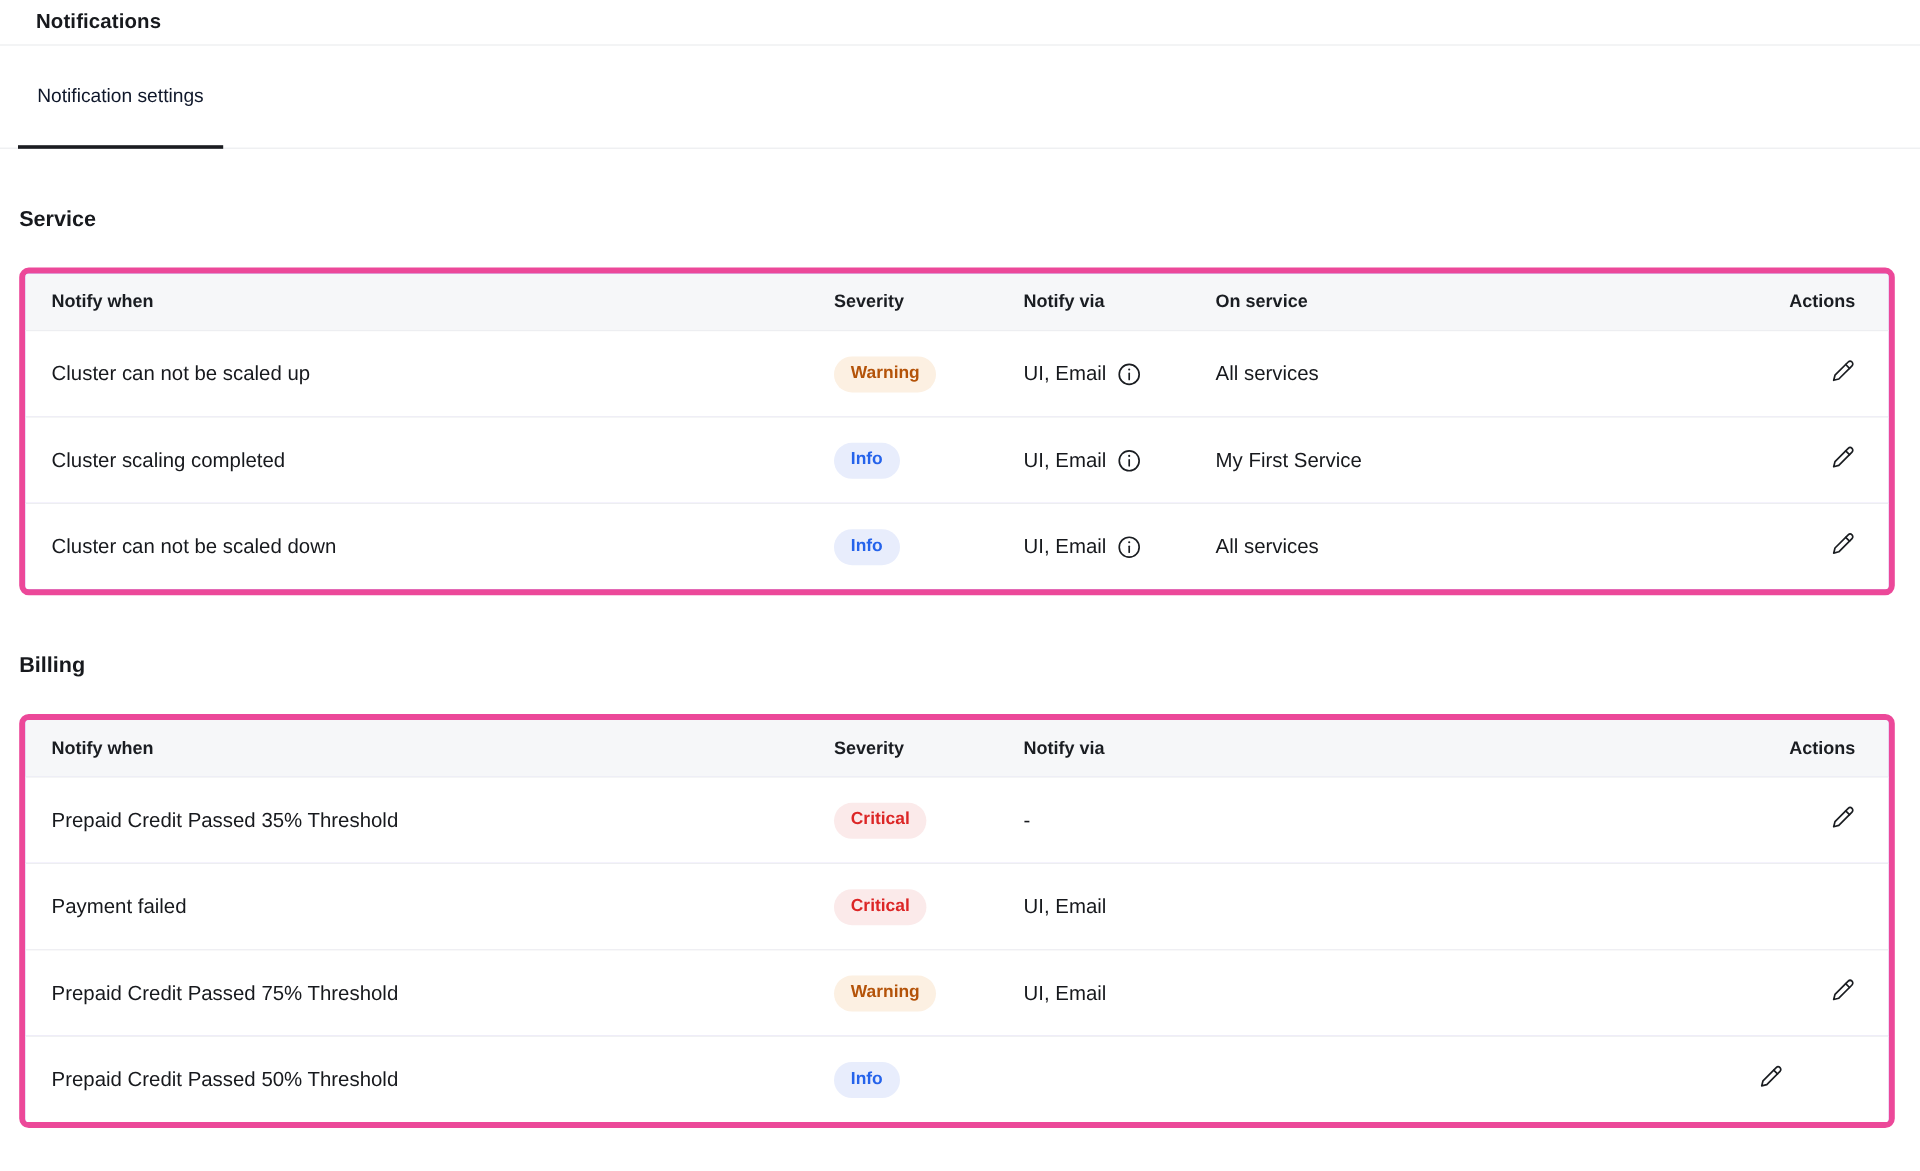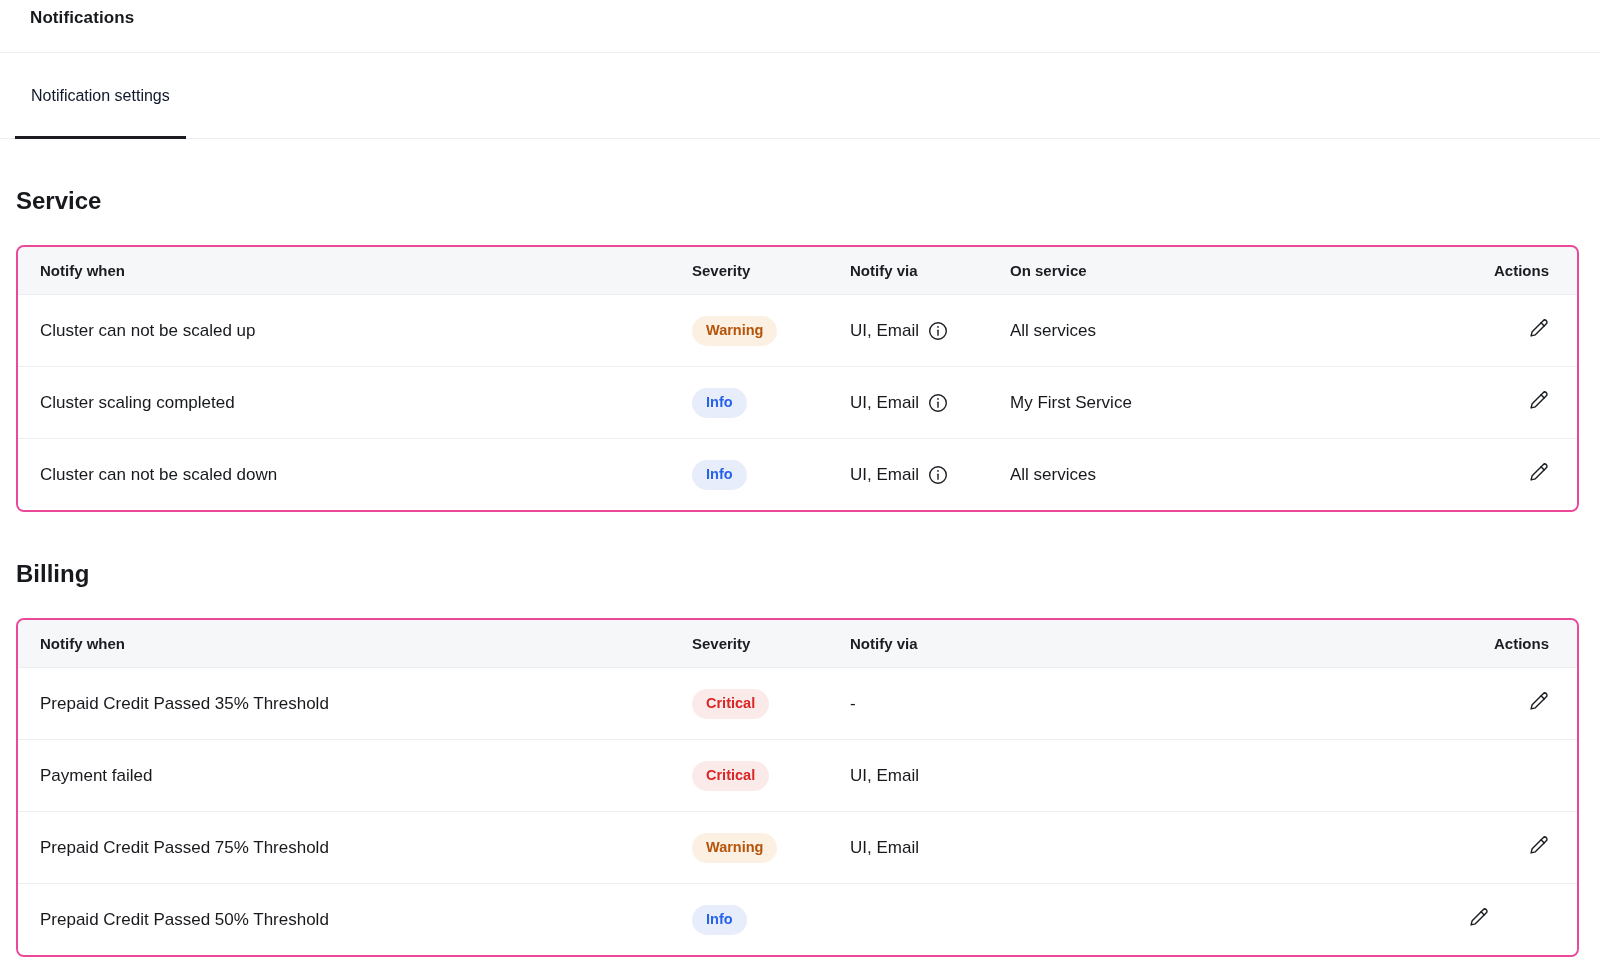--- a/index.html
+++ b/index.html
@@ -5,21 +5,21 @@
   * { box-sizing: border-box; margin: 0; padding: 0; }
   html, body { width: 1600px; height: 976px; background: #ffffff; }
   body {
     font-family: "Liberation Sans", sans-serif;
     color: #17191D;
     overflow: hidden;
   }
 
   
   .page-header {
-    height: 53px;
+    height: 38px;
     border-bottom: 1px solid #ECEDEF;
     padding: 8px 30px 0;
   }
   .page-title { font-size: 17px; font-weight: 700; letter-spacing: .1px; }
 
   
   .tabs-bar {
     height: 86px;
     border-bottom: 1px solid #ECEDEF;
     display: flex;
@@ -34,25 +34,25 @@
     border-bottom: 3px solid transparent;
     margin-bottom: -1px;
     cursor: pointer;
     white-space: nowrap;
   }
   .tab-inactive { color: #6A717B; font-weight: 400; }
   .tab-active  { color: #0f172a; font-weight: 500; border-bottom-color: #1A1C20; }
 
   
   .content { padding: 0 21px 0 16px; }
-  .section-title { font-size: 24px; font-weight: 700; margin: 48px 0 30px 0; }
+  .section-title { font-size: 18px; font-weight: 700; margin: 48px 0 30px 0; }
 
   
   .table {
-    border: 2px solid #ec4899;
+    border: 5px solid #ec4899;
     border-radius: 8px;
     overflow: hidden;
     background: #c4b5fd;
   }
   .trow {
     display: grid;
     align-items: center;
     padding: 0 28px 0 22px;
   }
   .grid-service .trow { grid-template-columns: 652px 158px 160px 1fr 60px; }

